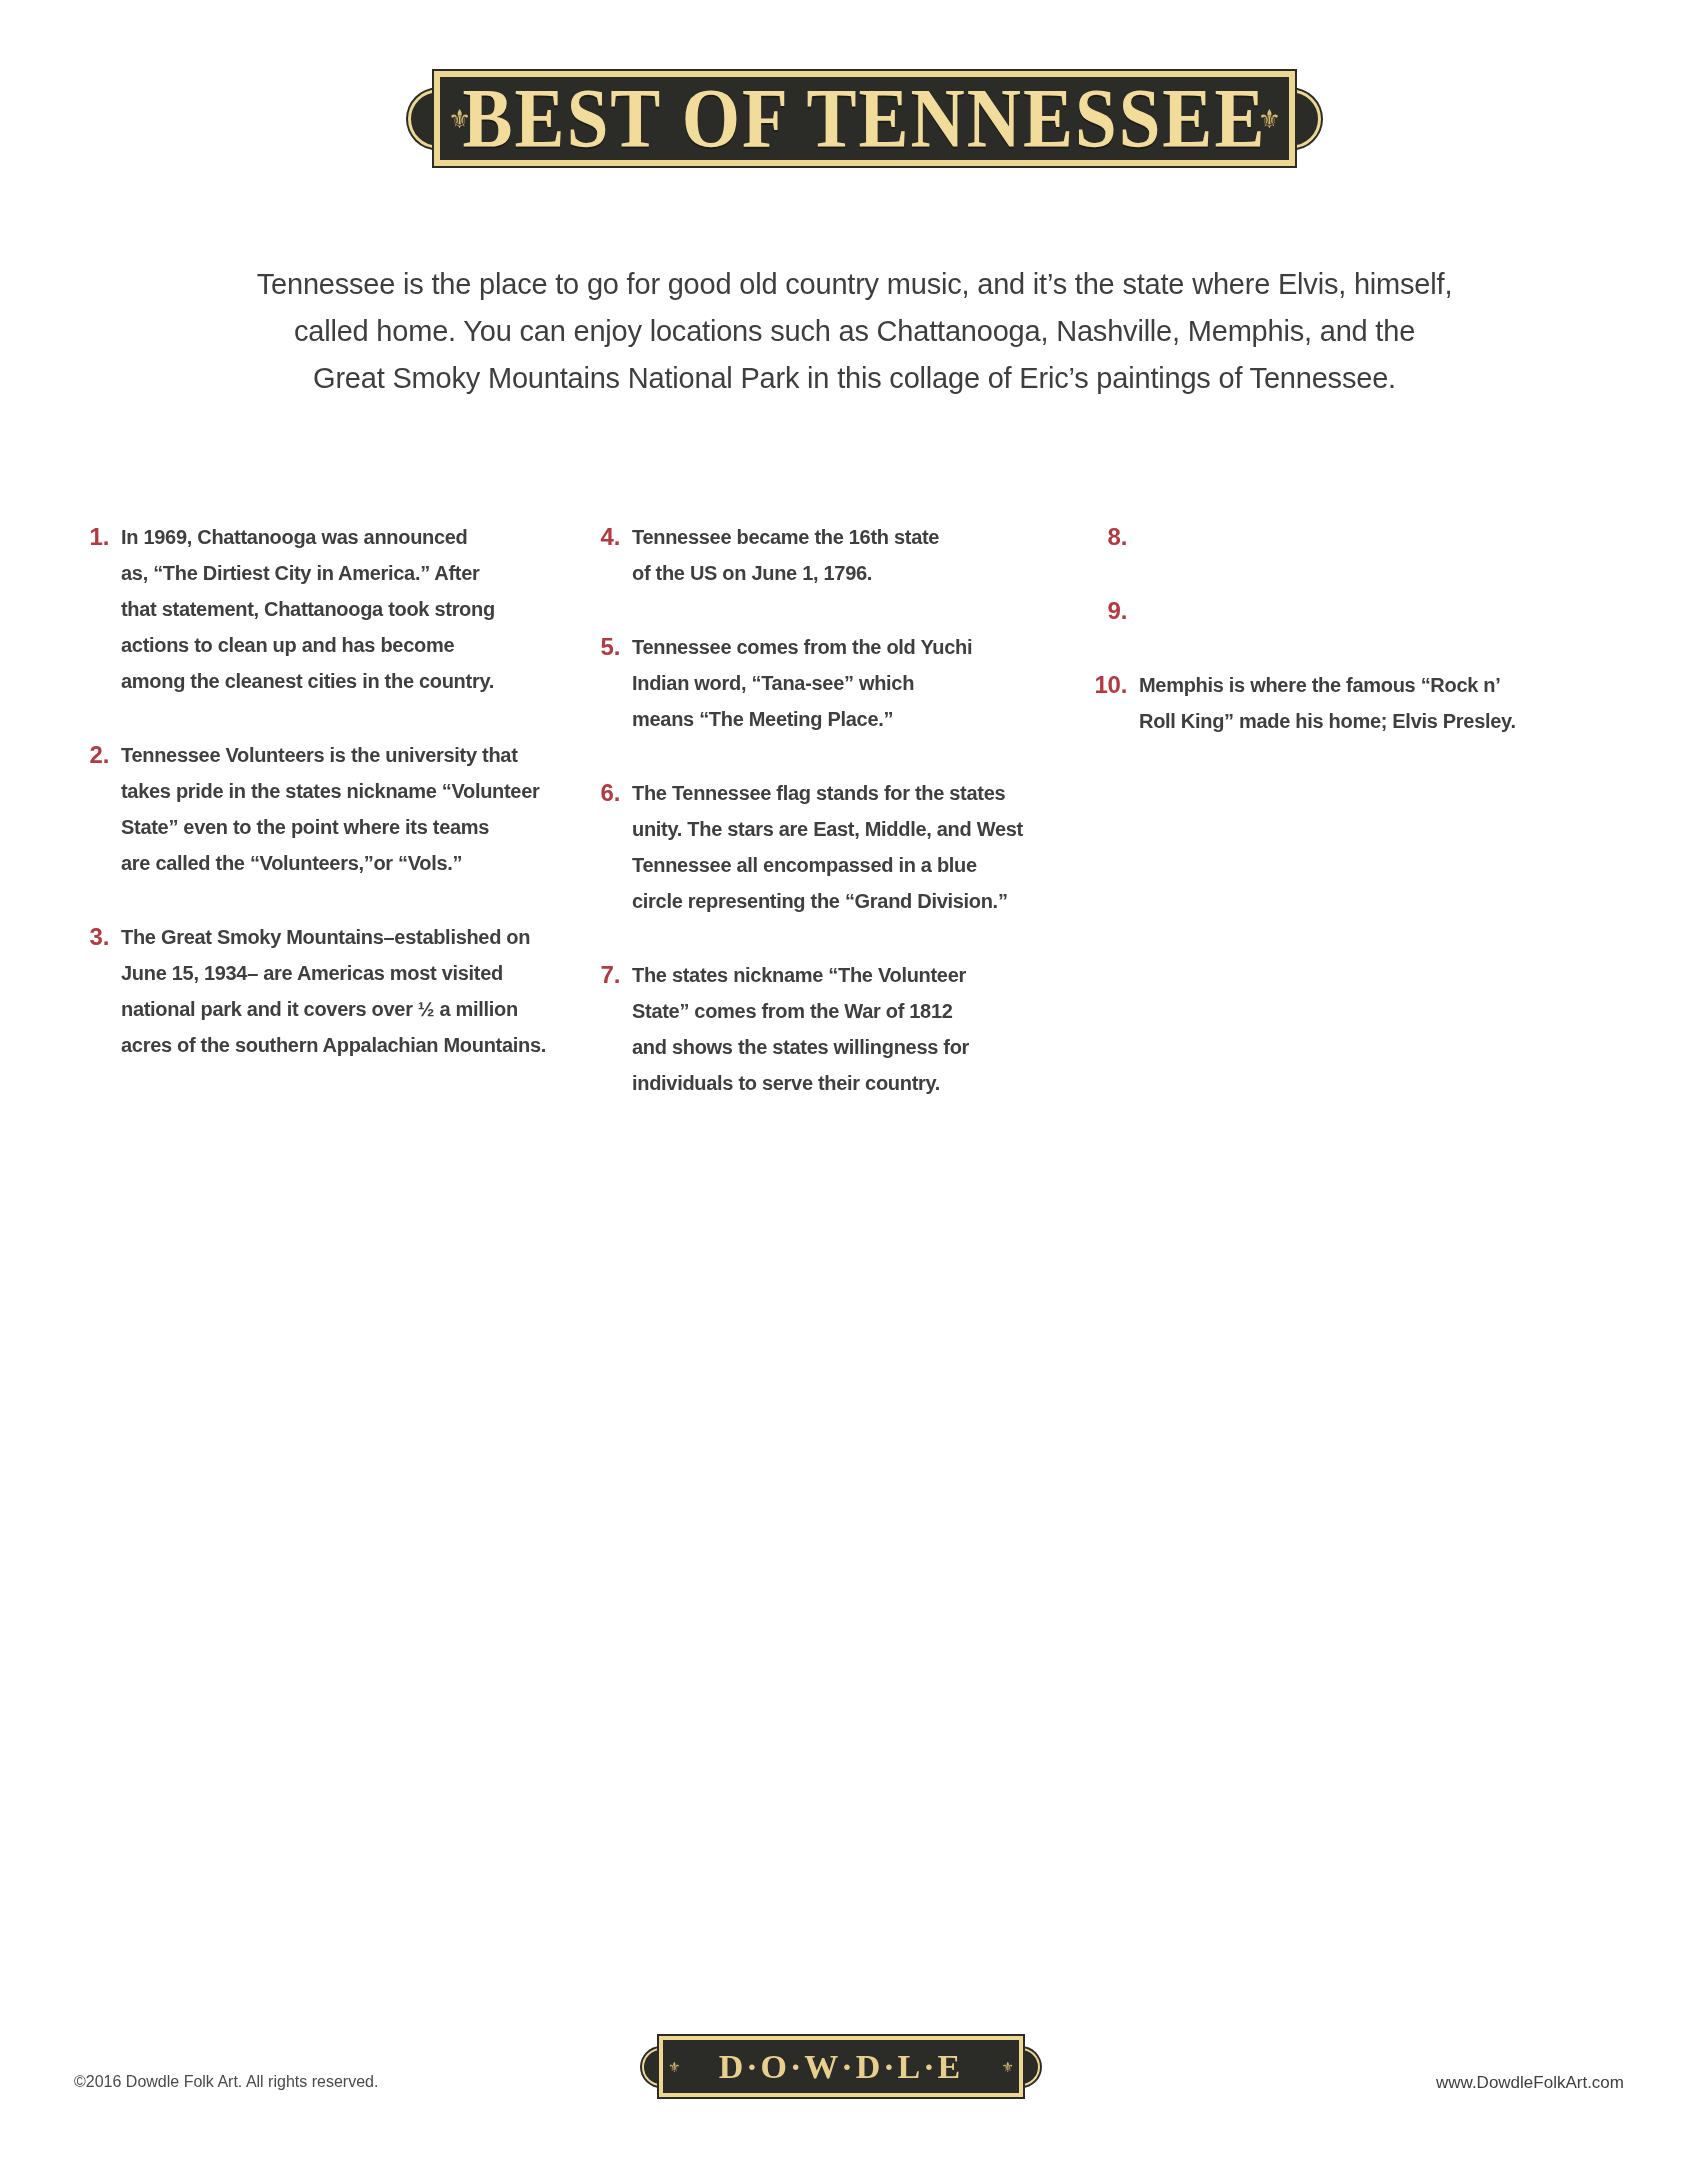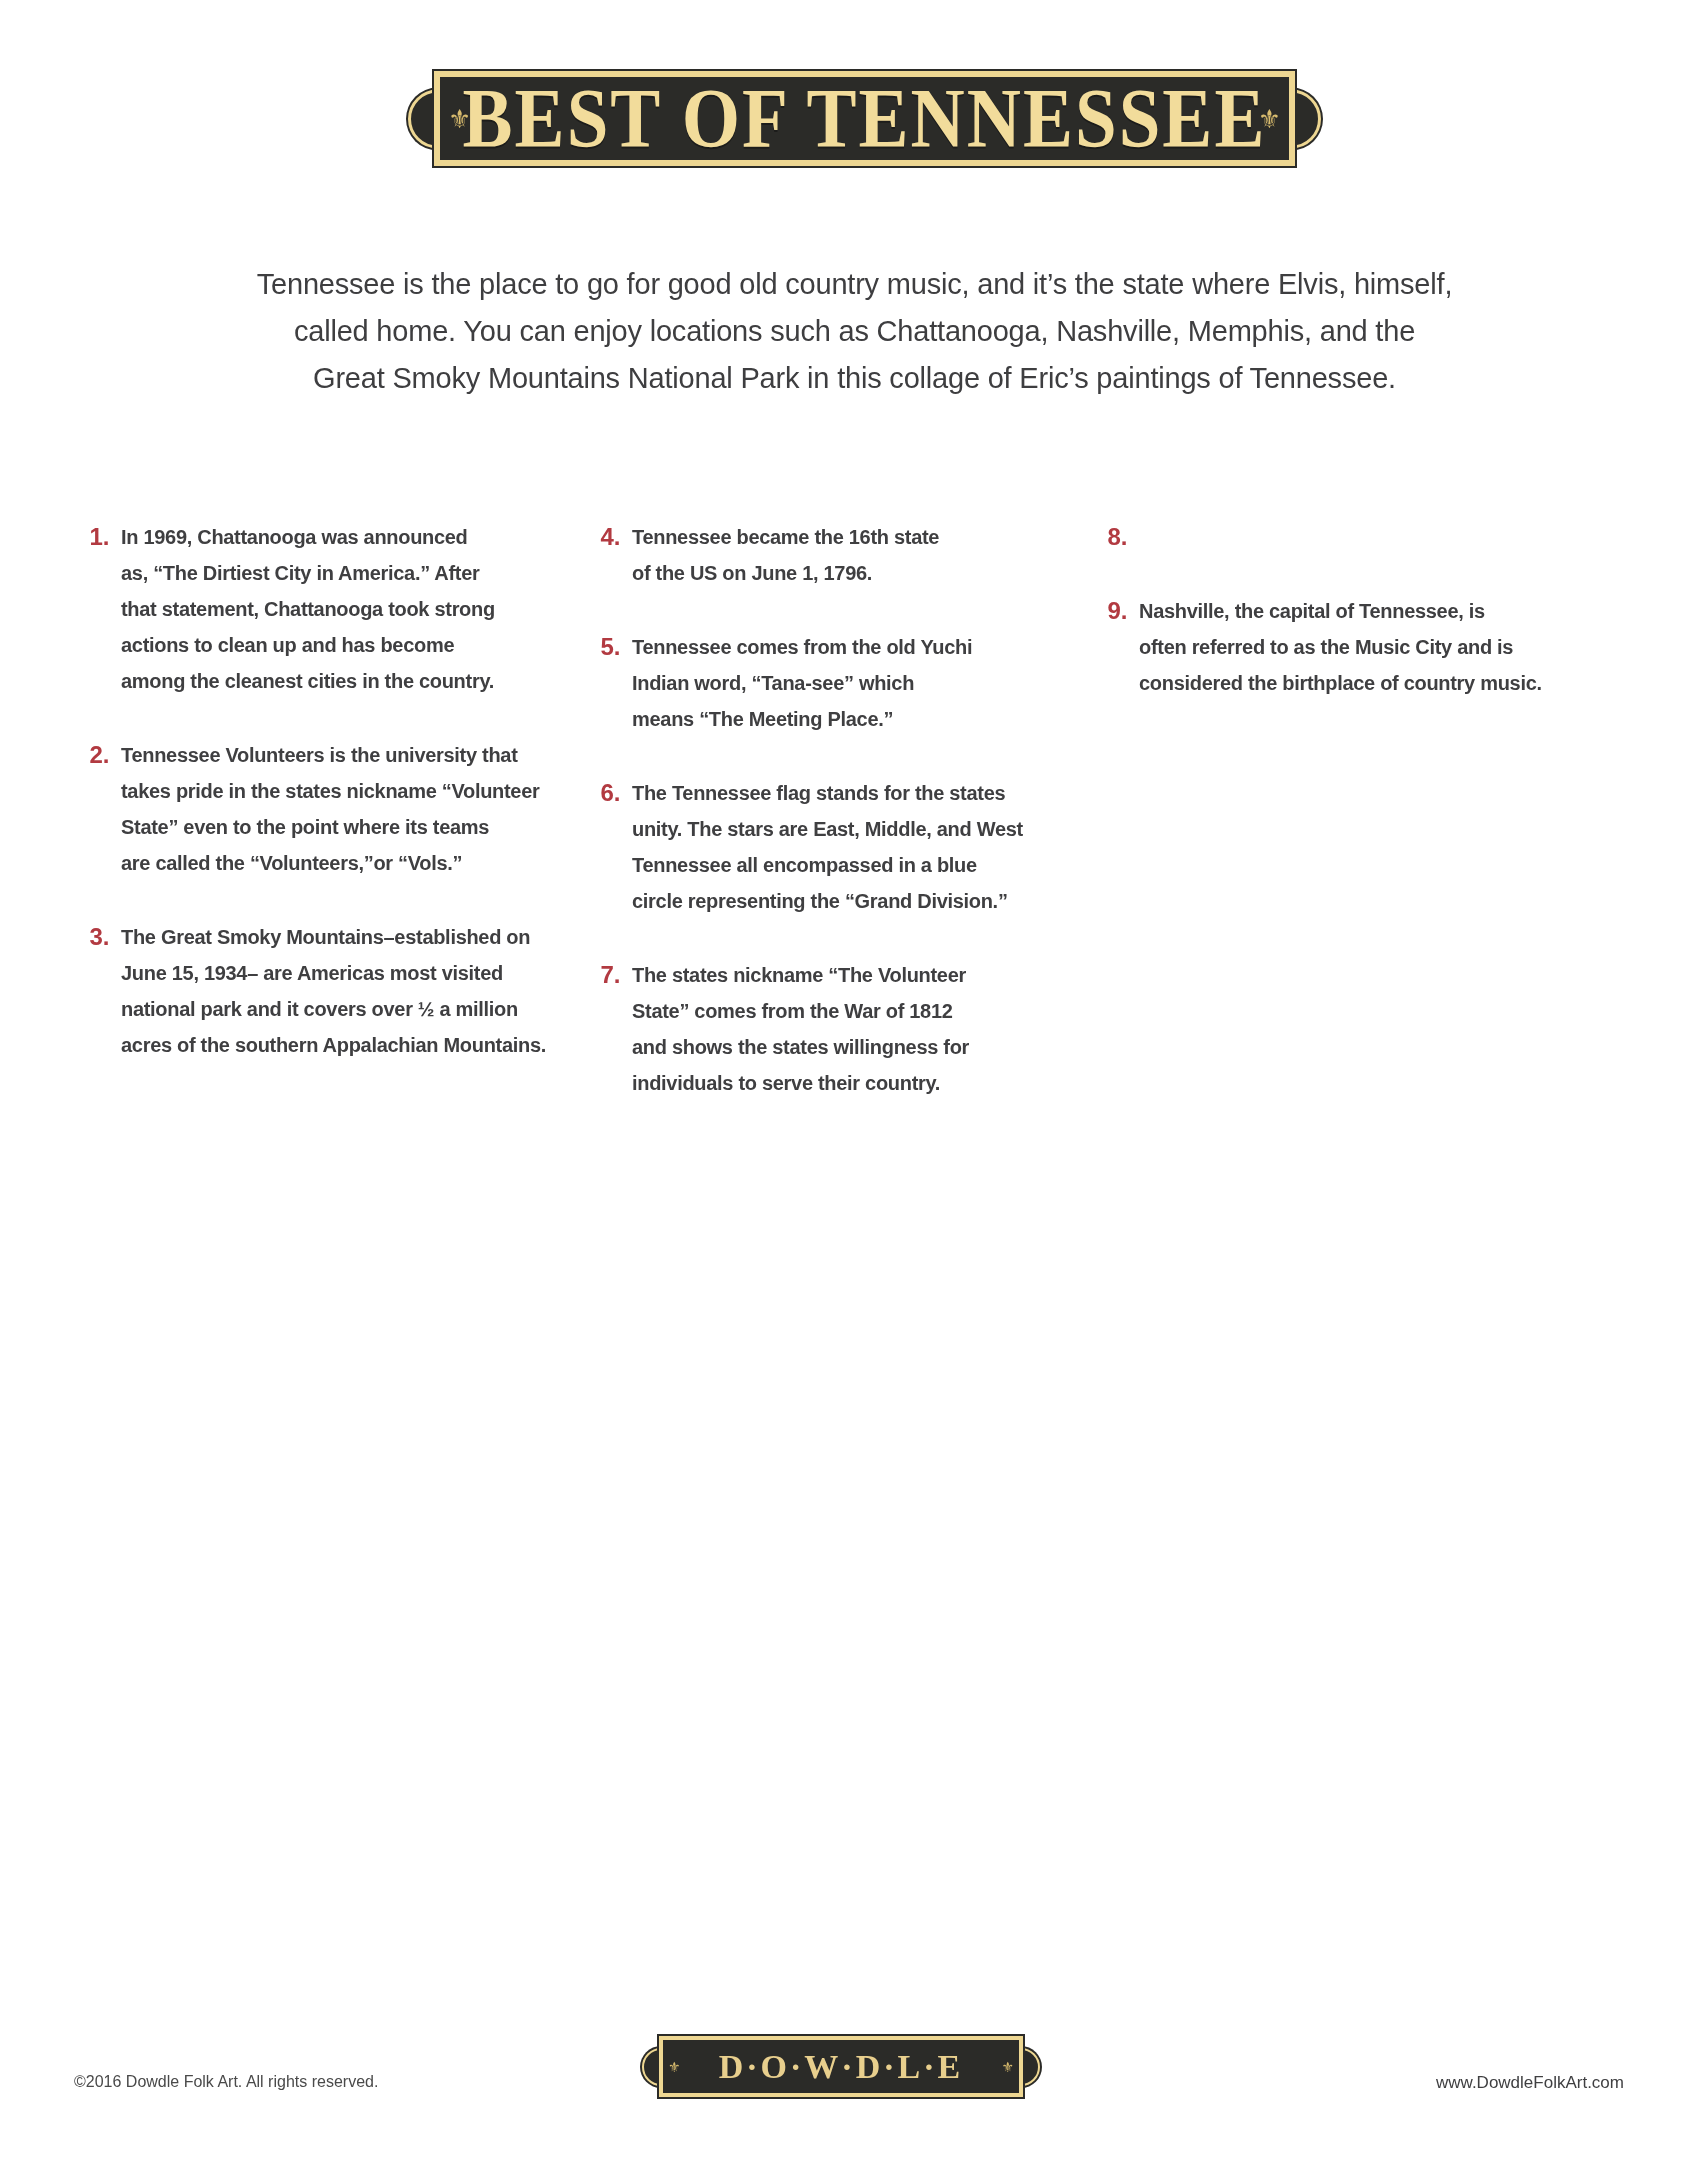--- a/index.html
+++ b/index.html
@@ -205,23 +205,25 @@
 and shows the states willingness for
 individuals to serve their country.</div>
       </div>
     </div>
   <div class="facts-col" id="facts-col-2">
       <div class="fact">
         <div class="fact-num">8.</div>
       </div>
       <div class="fact">
         <div class="fact-num">9.</div>
-        <div class="fact-text">Nashville, the capital of Tennessee, is
-often referred to as the Music City and is
-considered the birthplace of country music.</div>
+      </div>
+      <div class="fact">
+        <div class="fact-num">10.</div>
+        <div class="fact-text">Memphis is where the famous “Rock n’
+Roll King” made his home; Elvis Presley.</div>
       </div>
     </div>
 
   <div id="copyright">©2016 Dowdle Folk Art. All rights reserved.</div>
 
   <div class="plaque" id="footer-plaque">
     <div class="bump left"></div>
     <div class="bump right"></div>
     <div class="plate">
       <span id="logo-text">D·O·W·D·L·E</span>

